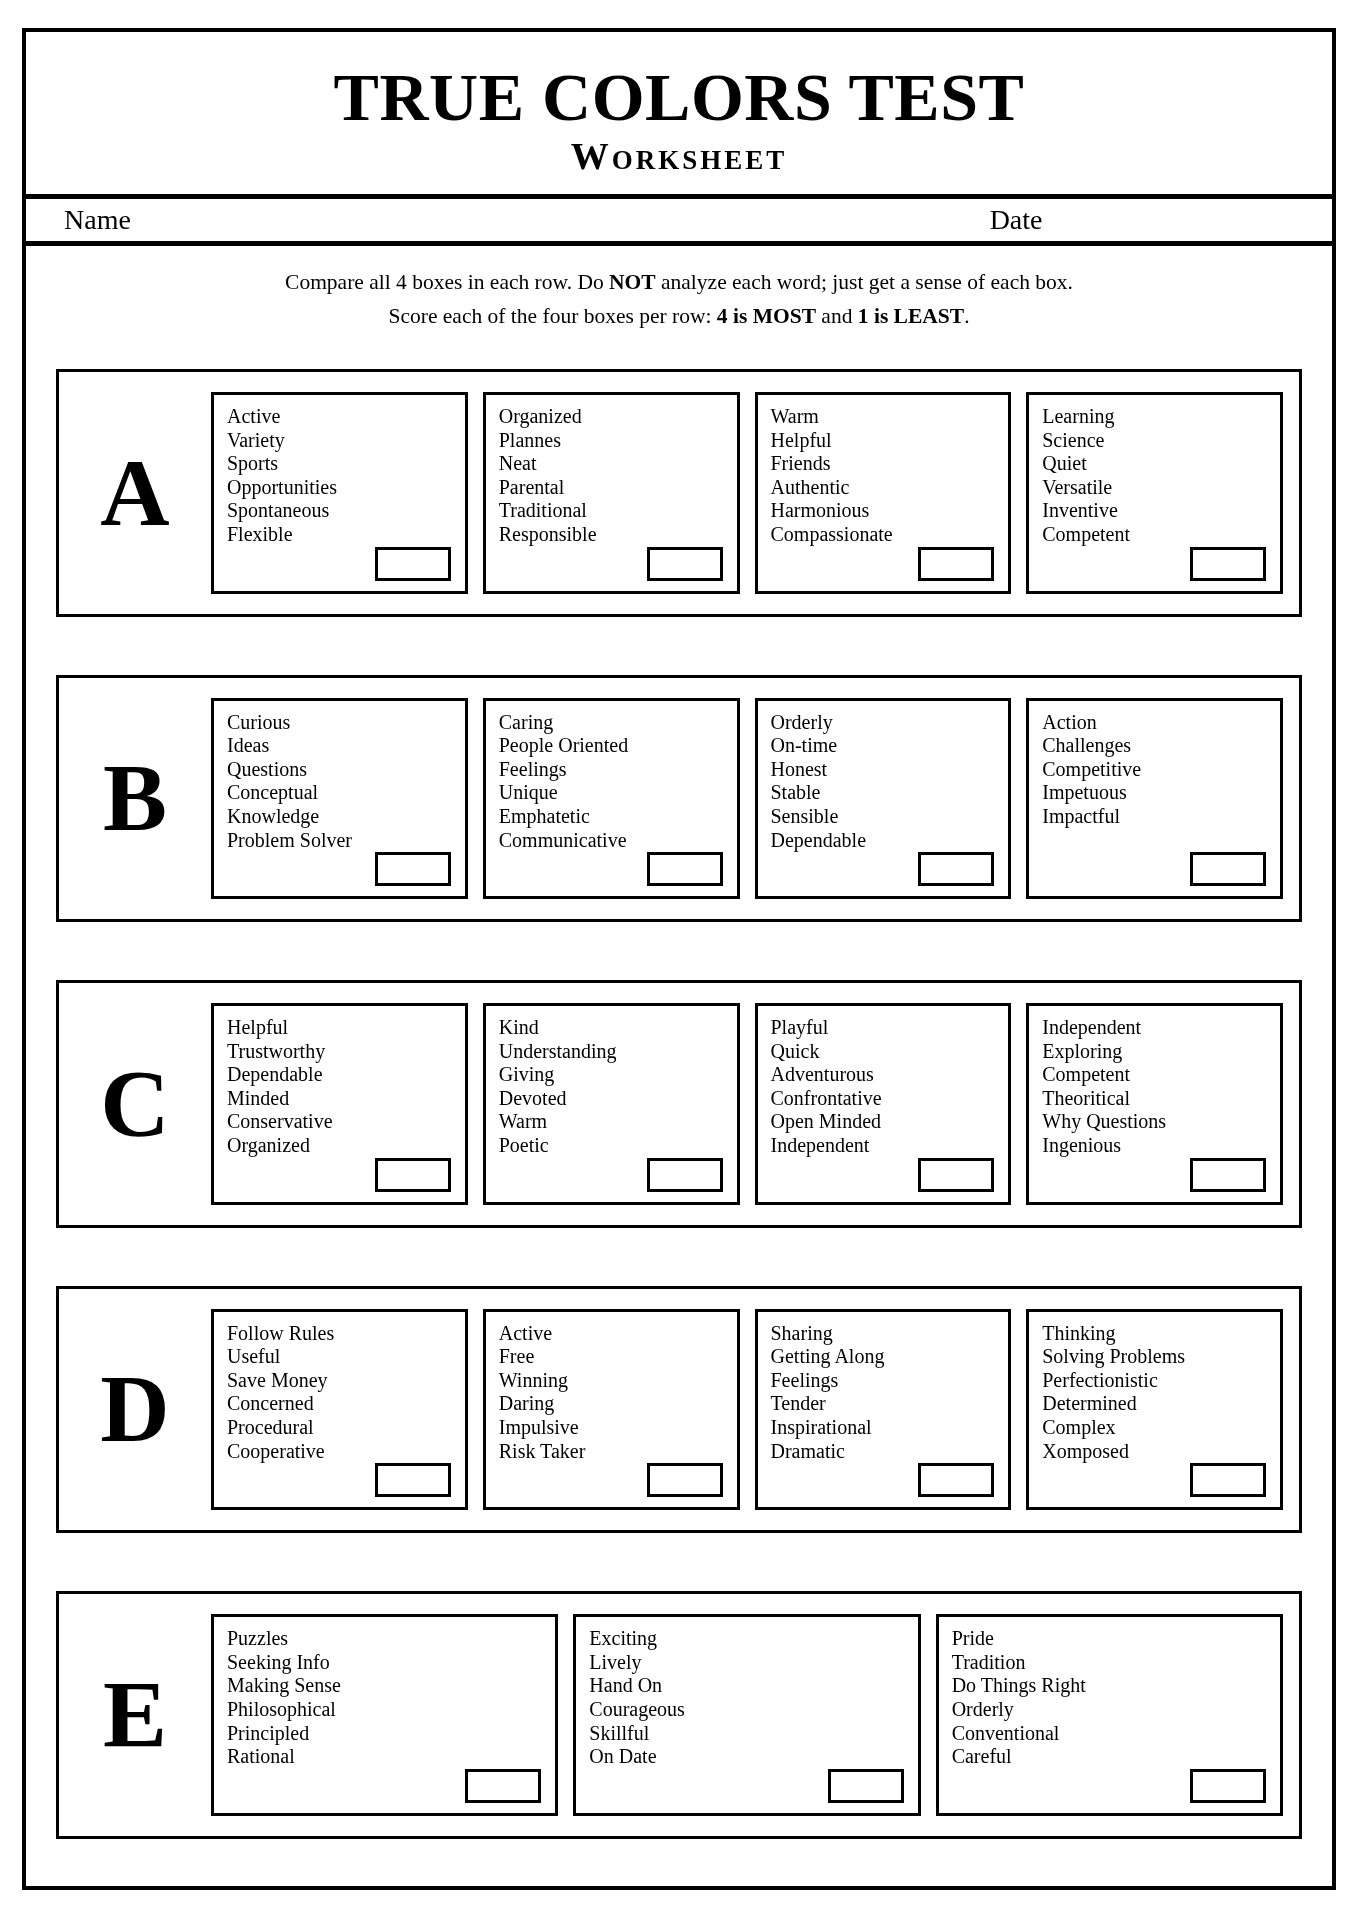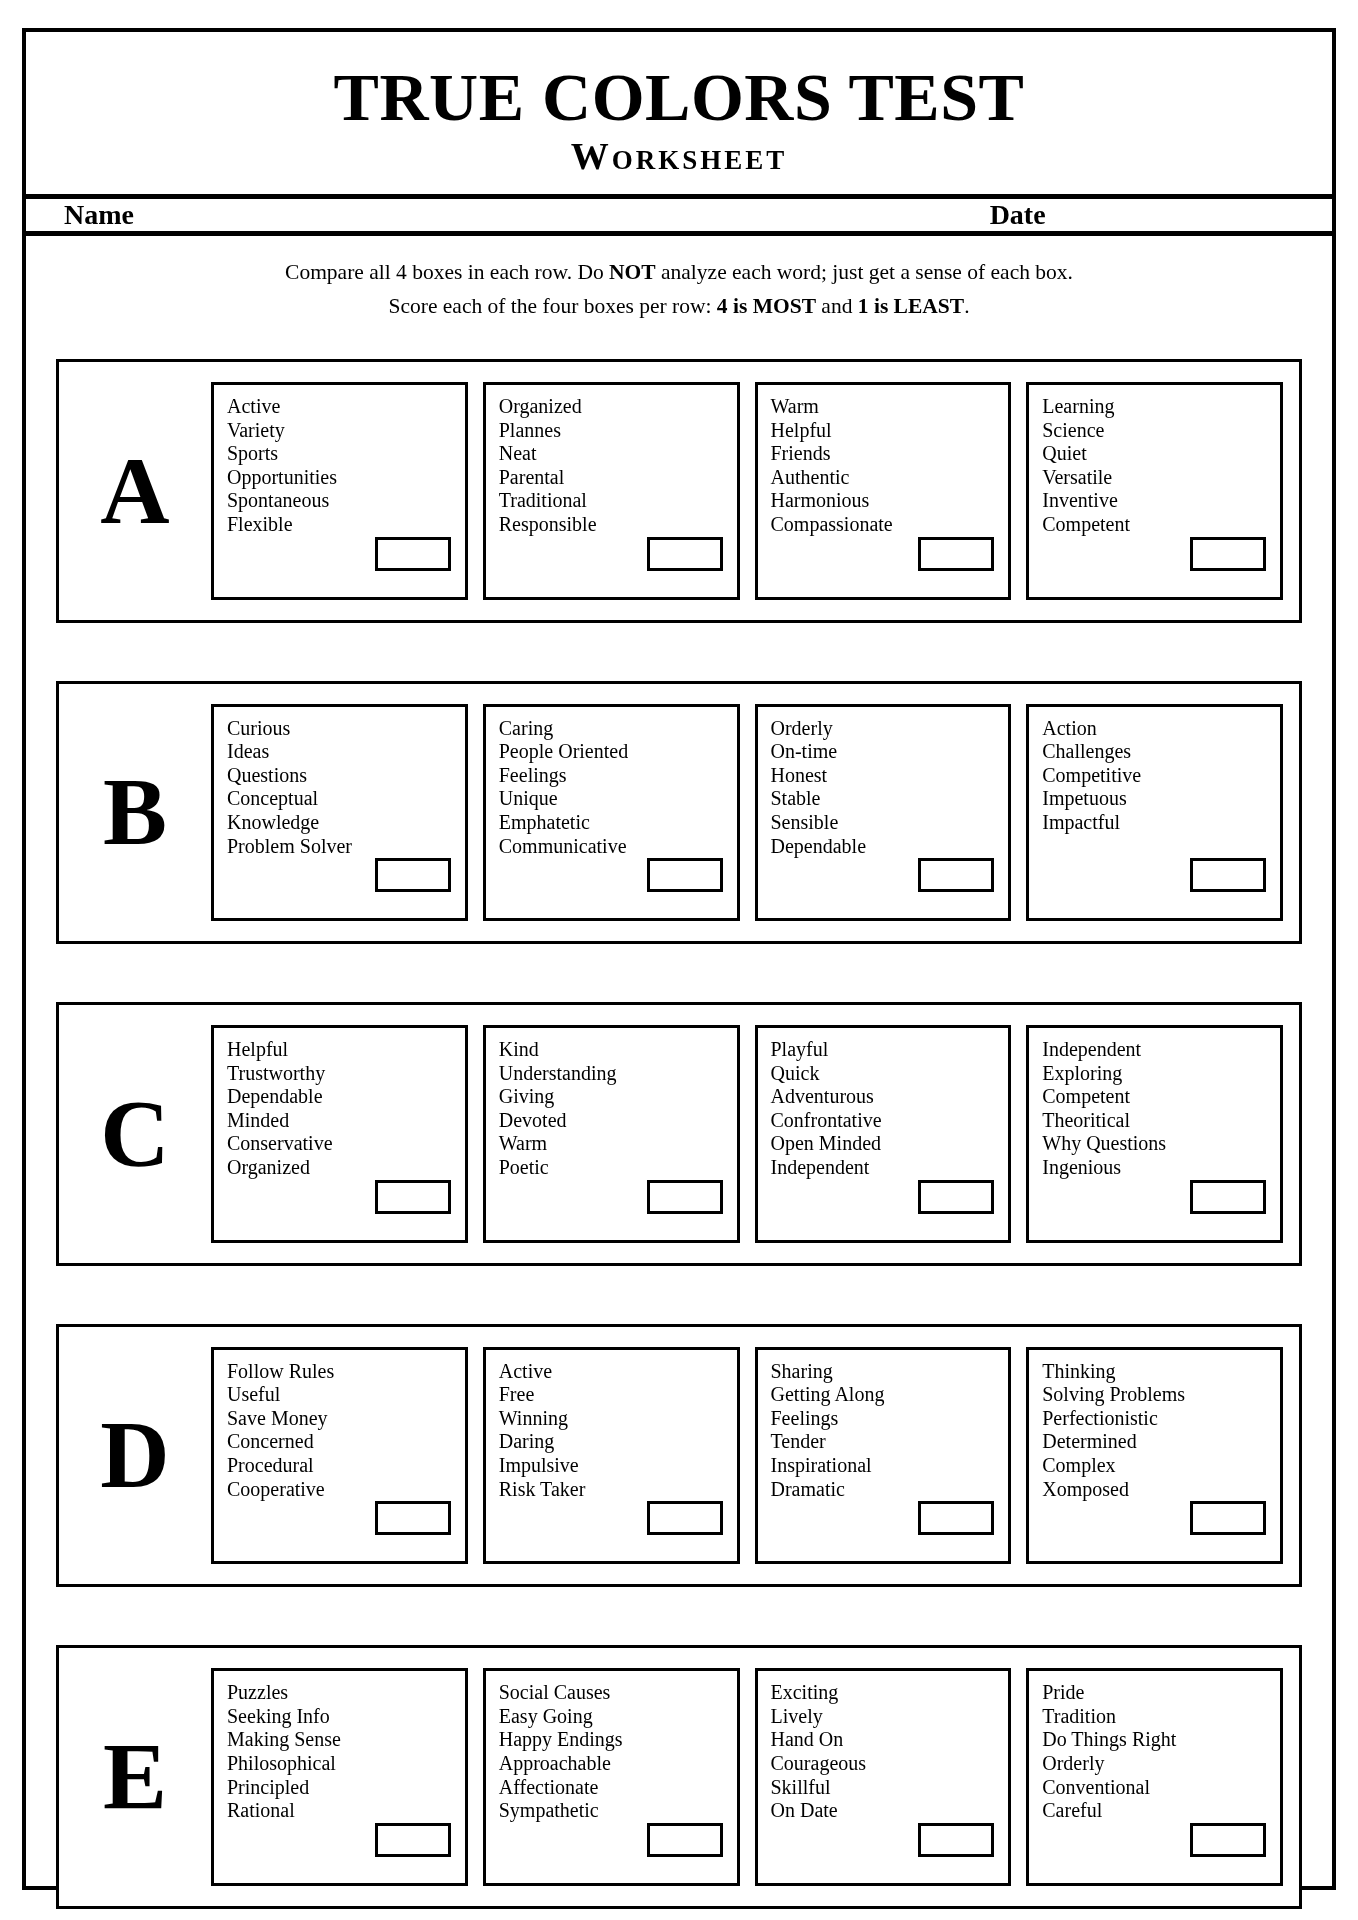--- a/index.html
+++ b/index.html
@@ -40,21 +40,20 @@
     margin-top: 2px;
   }
   .band {
     display: flex;
     align-items: center;
     border-top: 5px solid #000000;
     border-bottom: 5px solid #000000;
     height: 52px;
     font-size: 28px;
     padding-left: 38px;
-    font-weight: bold;
   }
   .name-cell { flex: 0 0 73%; display: flex; }
   .date-cell { flex: 1; display: flex; }
   .fill { flex: 1; min-height: 30px; }
   .instructions {
     text-align: center;
     font-size: 21.5px;
     line-height: 1.55;
     margin-top: 20px;
   }
@@ -81,21 +80,21 @@
     line-height: 1;
   }
   .boxes {
     flex: 1;
     display: flex;
     gap: 15px;
   }
   .wordbox {
     flex: 1;
     border: 3px solid #000000;
-    padding: 10px 6px 26px 13px;
+    padding: 10px 6px 10px 13px;
     display: flex;
     flex-direction: column;
     background: #ffffff;
   }
   .word {
     font-size: 20px;
     line-height: 1.18;
     white-space: nowrap;
   }
   input.score {
@@ -309,29 +308,20 @@
           <div class="wordbox">
             <div class="word">Puzzles</div>
             <div class="word">Seeking Info</div>
             <div class="word">Making Sense</div>
             <div class="word">Philosophical</div>
             <div class="word">Principled</div>
             <div class="word">Rational</div>
             <input class="score" type="text" maxlength="1" style="">
           </div>
           <div class="wordbox">
-            <div class="word">Social Causes</div>
-            <div class="word">Easy Going</div>
-            <div class="word">Happy Endings</div>
-            <div class="word">Approachable</div>
-            <div class="word">Affectionate</div>
-            <div class="word">Sympathetic</div>
-            <input class="score" type="text" maxlength="1" style="">
-          </div>
-          <div class="wordbox">
             <div class="word">Exciting</div>
             <div class="word">Lively</div>
             <div class="word">Hand On</div>
             <div class="word">Courageous</div>
             <div class="word">Skillful</div>
             <div class="word">On Date</div>
             <input class="score" type="text" maxlength="1" style="">
           </div>
           <div class="wordbox">
             <div class="word">Pride</div>

